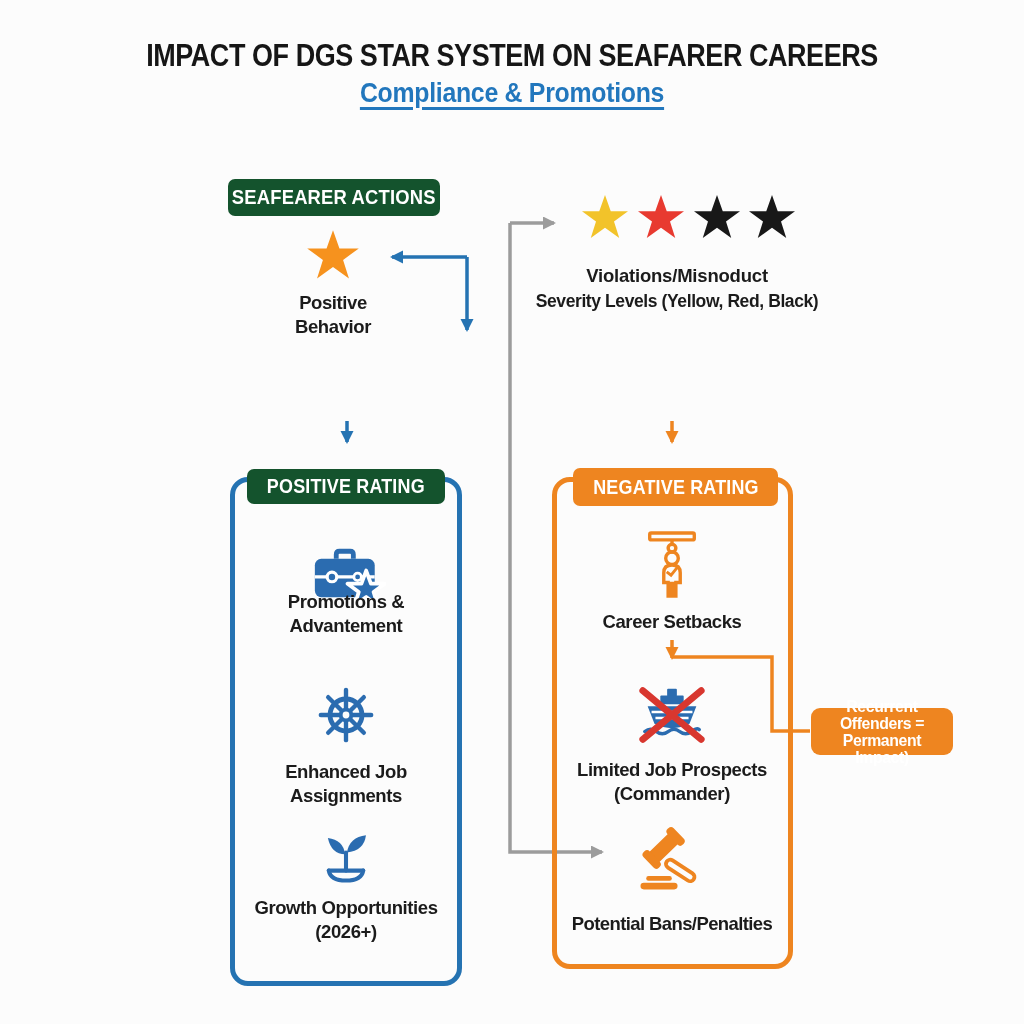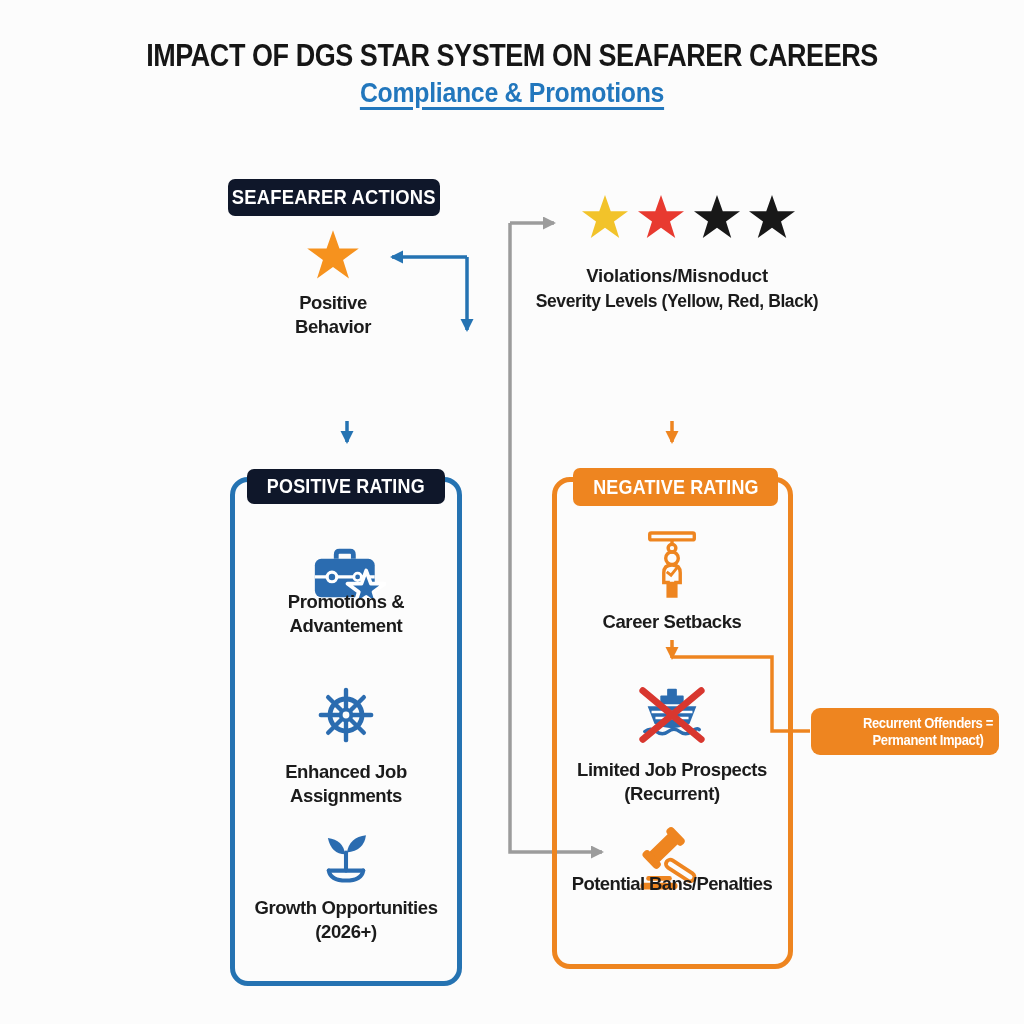--- a/index.html
+++ b/index.html
@@ -23,39 +23,39 @@
   }
   .subtitle span {
     text-decoration:underline; text-decoration-thickness:2.5px; text-underline-offset:5px;
   }
 
   .hdr-box {
     display:flex; align-items:center; justify-content:center;
     color:#ffffff; font-weight:bold; border-radius:7px;
   }
   .hdr-box > span { display:inline-block; transform:scaleX(0.92); white-space:nowrap; letter-spacing:0.2px; }
-  .blue-bg   { background:#0f172a; }
+  .blue-bg   { background:#14532d; }
   .orange-bg { background:#EE8520; }
 
   .container-box { border-radius:18px; background:transparent; }
   .blue-border   { border:5px solid #2573B2; }
   .orange-border { border:5px solid #EE8520; }
 
   .lbl {
     font-weight:bold; color:#1b1b1b; text-align:center;
     white-space:pre-line; letter-spacing:-0.4px;
     font-size:18.5px; line-height:24px;
   }
   .lbl-sm { font-size:17.5px;margin-top:8px; }
 
   .callout-box {
     background:#EE8520; border-radius:9px; color:#ffffff;
     display:flex; align-items:center; justify-content:center;
-    font-weight:bold; font-size:14px; line-height:17px;
-    text-align:center; white-space:pre-line; letter-spacing:-0.4px;padding-left:46px;
+    font-weight:bold; font-size:17px; line-height:17px;
+    text-align:center; white-space:pre-line; letter-spacing:-0.4px;
   }
   .callout-box > span { display:inline-block; transform:scaleX(0.93); }
 </style>
 </head>
 <body>
 
 <div class="canvas">
 
   <svg class="abs z1" style="left:0;top:0" width="1024" height="1024" viewBox="0 0 1024 1024">
     <defs>
@@ -177,32 +177,32 @@
     <rect x="33" y="6" width="10" height="8" rx="1" fill="#2B6CB0"></rect>
     <rect x="26" y="13" width="24" height="9" rx="1" fill="#2B6CB0"></rect>
     <path d="M13,24 H63 L56,42 Q38,51 20,42 Z" fill="#2B6CB0"></path>
     <path d="M17,30 H59" stroke="#ffffff" stroke-width="2.5"></path>
     <path d="M21,36 H55" stroke="#ffffff" stroke-width="2.5"></path>
     <path d="M10,50 Q16,45.5 22,50 T34,50 T46,50 T58,50 T66,48" fill="none" stroke="#2B6CB0" stroke-width="3.5" stroke-linecap="round"></path>
     <path d="M8,8 L68,58" stroke="#D8372F" stroke-width="7" stroke-linecap="round"></path>
     <path d="M68,8 L8,58" stroke="#D8372F" stroke-width="7" stroke-linecap="round"></path>
   </svg>
   <div class="abs z3 lbl" style="left:557px;top:758px;width:230px">Limited Job Prospects
-(Recurrent)</div>
+(Commander)</div>
 
   <svg class="abs z3" style="left:631px;top:824px" width="76" height="70" viewBox="0 0 80 72">
     <g fill="#EE8520" transform="rotate(-44 34 24)">
       <rect x="18" y="17" width="32" height="15" rx="3"></rect>
       <rect x="12" y="13" width="9" height="23" rx="4"></rect>
       <rect x="47" y="13" width="9" height="23" rx="4"></rect>
     </g>
     <rect x="40" y="35" width="34" height="9" rx="4.5" transform="rotate(33 40 35)" fill="none" stroke="#EE8520" stroke-width="4"></rect>
     <rect x="16" y="54" width="27" height="5" rx="2.5" fill="#EE8520"></rect>
     <rect x="10" y="61" width="39" height="7" rx="3.5" fill="#EE8520"></rect>
   </svg>
-  <div class="abs z3 lbl" style="left:555px;top:872px;width:234px;letter-spacing:-0.6px">Potential Bans/Penalties</div>
+  <div class="abs z3 lbl" style="left:555px;top:912px;width:234px;letter-spacing:-0.6px">Potential Bans/Penalties</div>
 
   <div class="abs z3 callout-box" style="left:811px;top:708px;width:142px;height:47px">
     <span>Recurrent Offenders =
 Permanent Impact)</span>
   </div>
 
 </div>
 
 </body></html>

